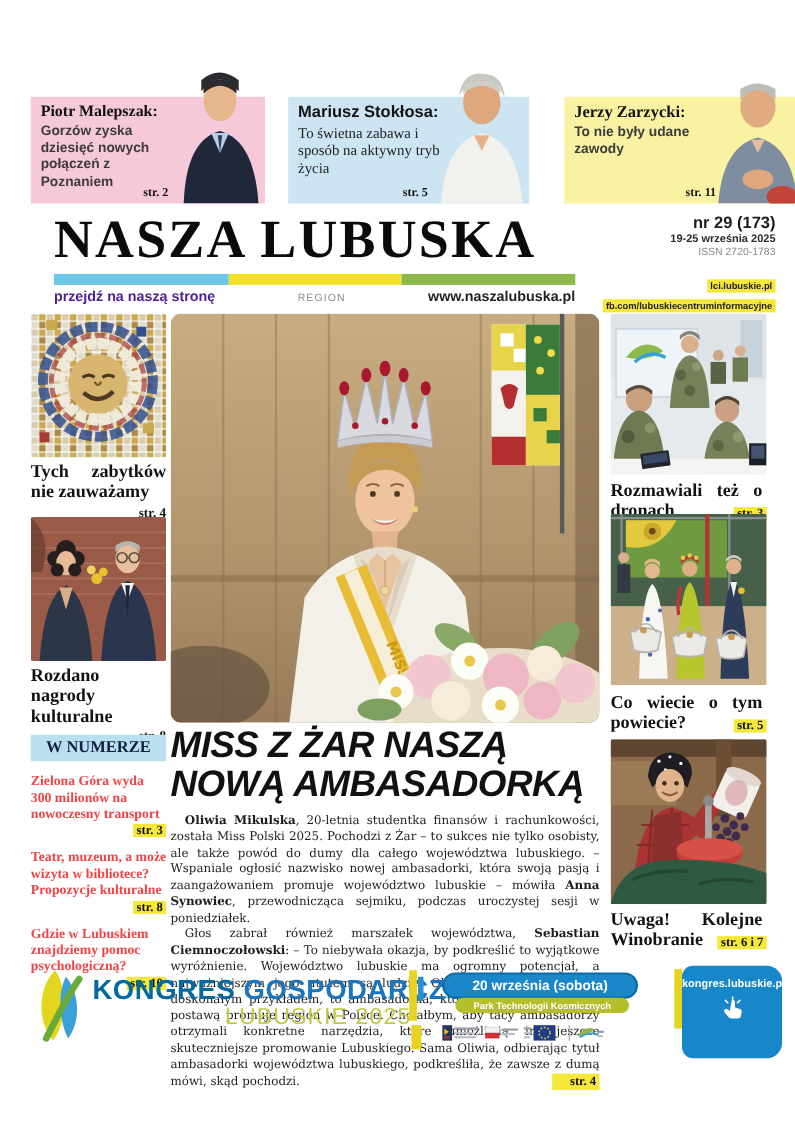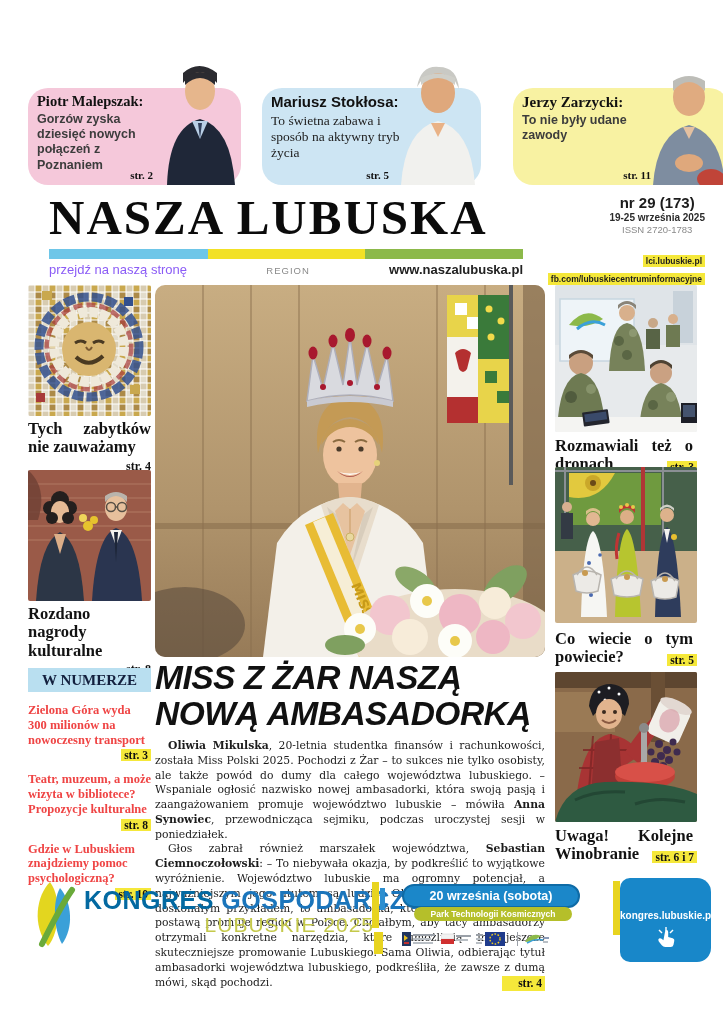--- a/index.html
+++ b/index.html
@@ -1,43 +1,43 @@
 <!DOCTYPE html>
 <html><head>
 <meta charset="utf-8">
 <style>
   * { margin:0; padding:0; box-sizing:border-box; }
   body { background:#888; font-family:"Liberation Sans", sans-serif; }
   .page { position:relative; width:723px; height:1024px; background:#fff; margin:0 auto; overflow:hidden; }
 
   
-  .teaser { position:absolute; top:88px; height:97px;border-radius:20px; }
+  .teaser { position:absolute; top:88px; height:97px; }
   .teaser .t-photo { position:absolute; right:0; bottom:0; }
   .t-text { position:absolute; left:9px; top:6px; }
   .t-name-serif { font-family:"Liberation Serif", serif; font-weight:bold; font-size:14.5px; color:#111; line-height:1.1; }
   .t-name-sans { font-weight:bold; font-size:15px; color:#111; line-height:1.05; }
   .t-quote-sans { font-size:12.5px; color:#3c3c3c; line-height:1.22; margin-top:2px; font-weight:600;}
   .t-quote-serif { font-family:"Liberation Serif", serif; font-size:13.5px; color:#222; line-height:1.2; margin-top:3px; }
   .t-page { position:absolute; font-family:"Liberation Serif", serif; font-weight:bold; font-size:11px; color:#111; }
 
   
   .masthead-title { position:absolute; left:49px; top:189px; font-family:"Liberation Serif", serif; font-weight:bold; font-size:49px; letter-spacing:2px; color:#0b0b0b; white-space:nowrap; }
-  .mast-info { position:absolute; right:18px; top:194px; text-align:center; }
+  .mast-info { position:absolute; right:18px; top:194px; text-align:right; }
   .mi-issue { font-weight:bold; font-size:15px; color:#1c1c1c; }
   .mi-date { font-weight:bold; font-size:10px; color:#2a2a2a; margin-top:1px; }
   .mi-issn { font-size:9.5px; color:#8a8a8a; margin-top:1px; }
   .mast-links { position:absolute; right:18px; top:250px; text-align:right; }
   .mast-links span { display:inline-block; background:#f5e83a; color:#1c1c1c; font-weight:bold; font-size:8.5px; padding:1px 3px; margin-top:2px; }
   .mast-links .row { display:block; }
 
   
   .tricolor { position:absolute; left:49px; top:249px; width:474px; height:10px; display:flex; }
   .tricolor div { height:100%; }
   .nav-row { position:absolute; left:49px; top:262px; width:474px; display:flex; justify-content:space-between; align-items:baseline; }
-  .nav-left { font-weight:normal; font-size:13px; color:#8b5cf6; }
+  .nav-left { font-weight:bold; font-size:13px; color:#4c1d95; }
   .nav-center { font-size:9.5px; color:#8a8a8a; letter-spacing:1px; }
   .nav-right { font-weight:bold; font-size:13px; color:#222; }
 
   
   .art-img { position:absolute; border-radius:2px; overflow:hidden; }
   .art-img svg { display:block; }
   .headline-serif { font-family:"Liberation Serif", serif; font-weight:bold; font-size:16.5px; line-height:1.12; color:#121212; text-align:justify; }
   .page-ref-plain { font-family:"Liberation Serif", serif; font-weight:bold; font-size:12px; color:#111; text-align:right; margin-top:2px; }
   .page-ref-badge { font-family:"Liberation Serif", serif; font-weight:bold; font-size:11.5px; color:#111; background:#f5e83a; padding:0 3px; }
   .hl-block { position:absolute; }
@@ -67,21 +67,21 @@
   .kt-2 { font-size:21px; color:#c5c94b; letter-spacing:1px; margin-top:-2px; }
   .kongres-bars { position:absolute; left:372px; top:6px; }
   .kongres-bars .b1 { position:absolute; left:0; top:0; width:7px; height:46px; background:#e8d420; }
   .kongres-bars .b2 { position:absolute; left:8px; top:6px; width:5px; height:22px; background:#2e8fd0; }
   .kongres-bars .b3 { position:absolute; left:2px; top:50px; width:9px; height:22px; background:#e8d420; }
   .pill-date { position:absolute; left:402px; top:8px; width:178px; background:#1b87c9; border:2px solid #0f6ba6; border-radius:13px; color:#fff; font-weight:bold; font-size:12.5px; text-align:center; padding:3px 0; }
   .pill-place { position:absolute; left:414px; top:31px; width:158px; background:#b5bf2a; border-radius:9px; color:#fff; font-weight:bold; font-size:8.5px; text-align:center; padding:2px 1px; }
   .eu-row { position:absolute; left:402px; top:52px; width:180px; height:22px; display:flex; align-items:center; gap:5px; }
   .kongres-btn { position:absolute; left:620px; top:2px; width:91px; height:84px; background:#1887c9; border-radius:10px 14px 14px 10px; }
   .kongres-btn .ystrip { position:absolute; left:-7px; top:3px; width:7px; height:54px; background:#e8d420; }
-  .kongres-btn .btn-label { color:#fff; font-weight:bold; font-size:10px; text-align:center; margin-top:32px; }
+  .kongres-btn .btn-label { color:#fff; font-weight:bold; font-size:10px; text-align:center; margin-top:11px; }
   .kongres-btn svg { display:block; margin:2px auto 0; } 
 </style>
 </head>
 <body>
 
 <div class="page">
 
   <div class="teaser" style="left:28px; width:213px; background:#f5c8da;">
     <div class="t-text" style="width:130px;">
       <div class="t-name-serif">Piotr Malepszak:</div>

